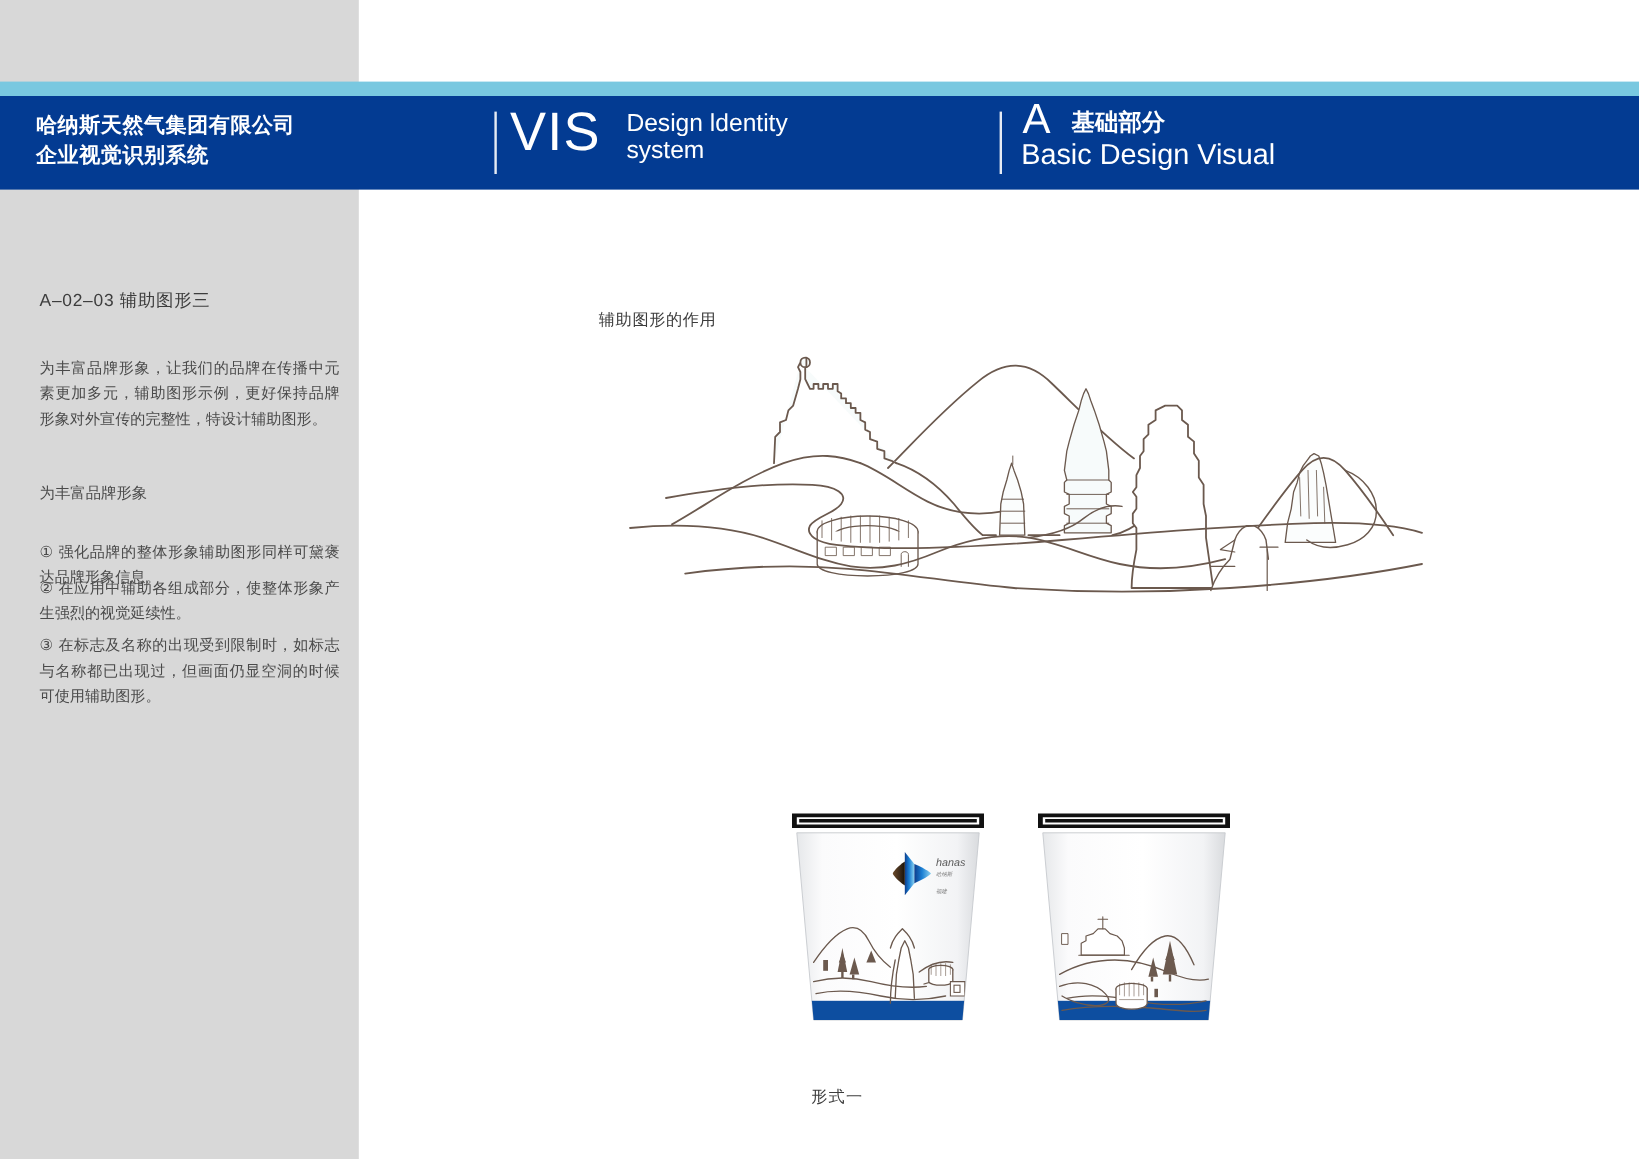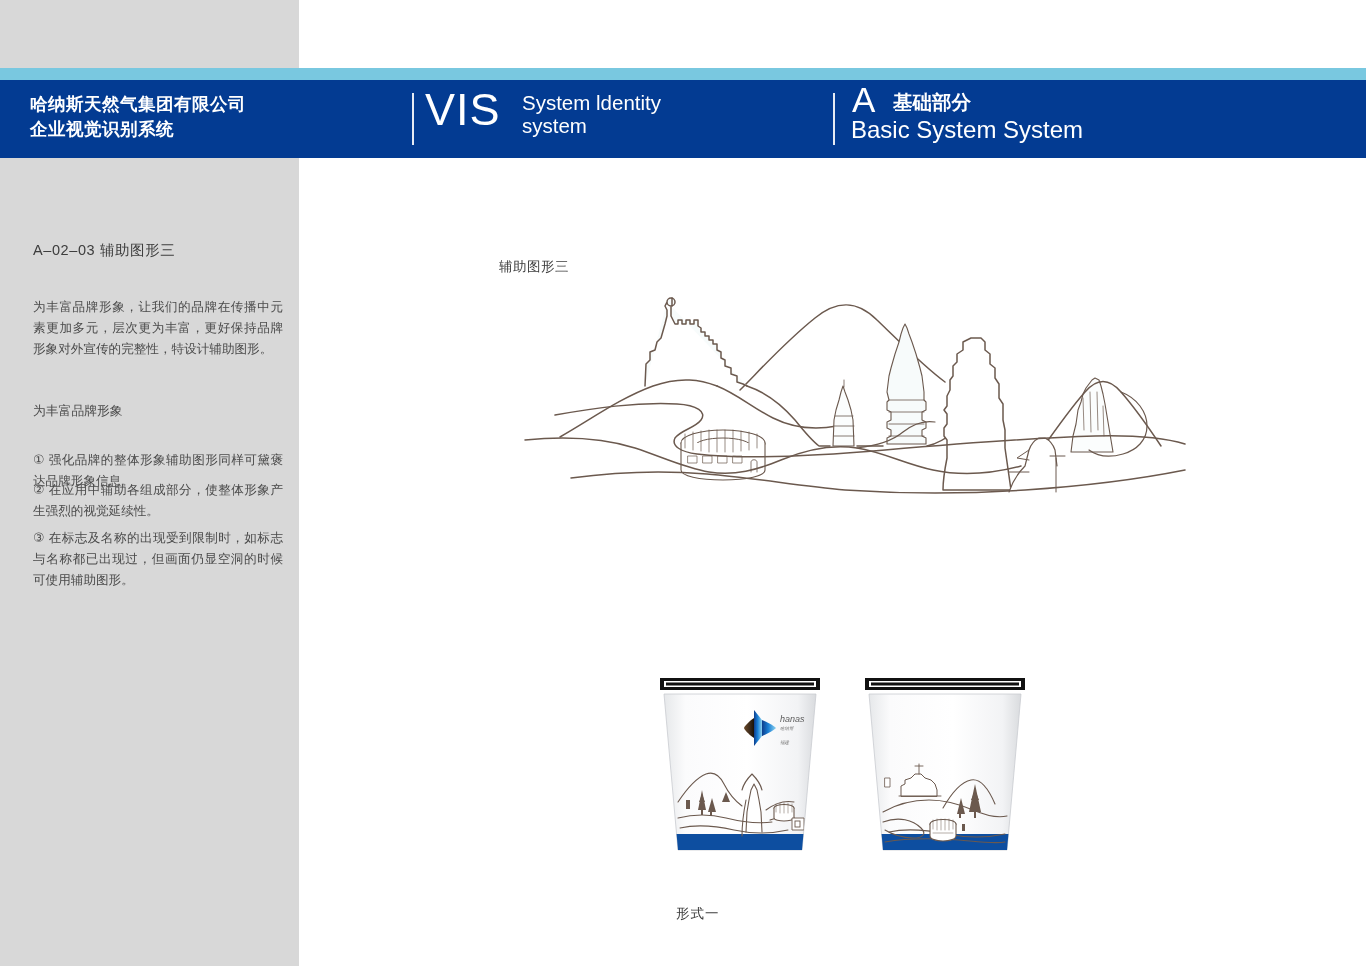--- a/index.html
+++ b/index.html
@@ -109,36 +109,36 @@
   <div class="side-panel"></div>
 
   <div class="band-light"></div>
   <div class="band-navy"></div>
 
   <div class="header-inner">
     <div class="co-name">哈纳斯天然气集团有限公司
 企业视觉识别系统</div>
     <div class="rule rule-1"></div>
     <div class="vis-word">VIS</div>
-    <div class="vis-sub">System ldentity
+    <div class="vis-sub">Design ldentity
 system</div>
     <div class="rule rule-2"></div>
     <div class="sec-letter">A</div>
     <div class="sec-cn">基础部分</div>
-    <div class="sec-en">Basic System System</div>
+    <div class="sec-en">Basic Design Visual</div>
   </div>
 
   <div class="side-title">A–02–03 辅助图形三</div>
-  <div class="side-para p-intro">为丰富品牌形象，让我们的品牌在传播中元素更加多元，层次更为丰富，更好保持品牌形象对外宣传的完整性，特设计辅助图形。</div>
+  <div class="side-para p-intro">为丰富品牌形象，让我们的品牌在传播中元素更加多元，辅助图形示例，更好保持品牌形象对外宣传的完整性，特设计辅助图形。</div>
   <div class="side-para p-role">为丰富品牌形象</div>
   <div class="side-para p-1">①  强化品牌的整体形象辅助图形同样可黛褒达品牌形象信息。</div>
   <div class="side-para p-2">②  在应用中辅助各组成部分，使整体形象产生强烈的视觉延续性。</div>
   <div class="side-para p-3">③  在标志及名称的出现受到限制时，如标志与名称都已出现过，但画面仍显空洞的时候可使用辅助图形。</div>
 
-  <div class="example-label">辅助图形三</div>
+  <div class="example-label">辅助图形的作用</div>
 
   <div class="scene">
     <svg width="720" height="240" viewBox="0 0 720 240">
       <g fill="none" stroke="#6b594e" stroke-width="1.5" stroke-linecap="round" stroke-linejoin="round">
 
         <path d="M255 110 C275 90, 300 62, 330 38 C352 20, 372 20, 392 40 C415 62, 438 86, 460 102"></path>
 
         <path d="M75 157 C105 140, 135 118, 168 106 C196 96, 216 100, 232 106"></path>
         <path d="M232 106 C252 114, 268 128, 288 138 C308 148, 330 150, 352 146"></path>
 

